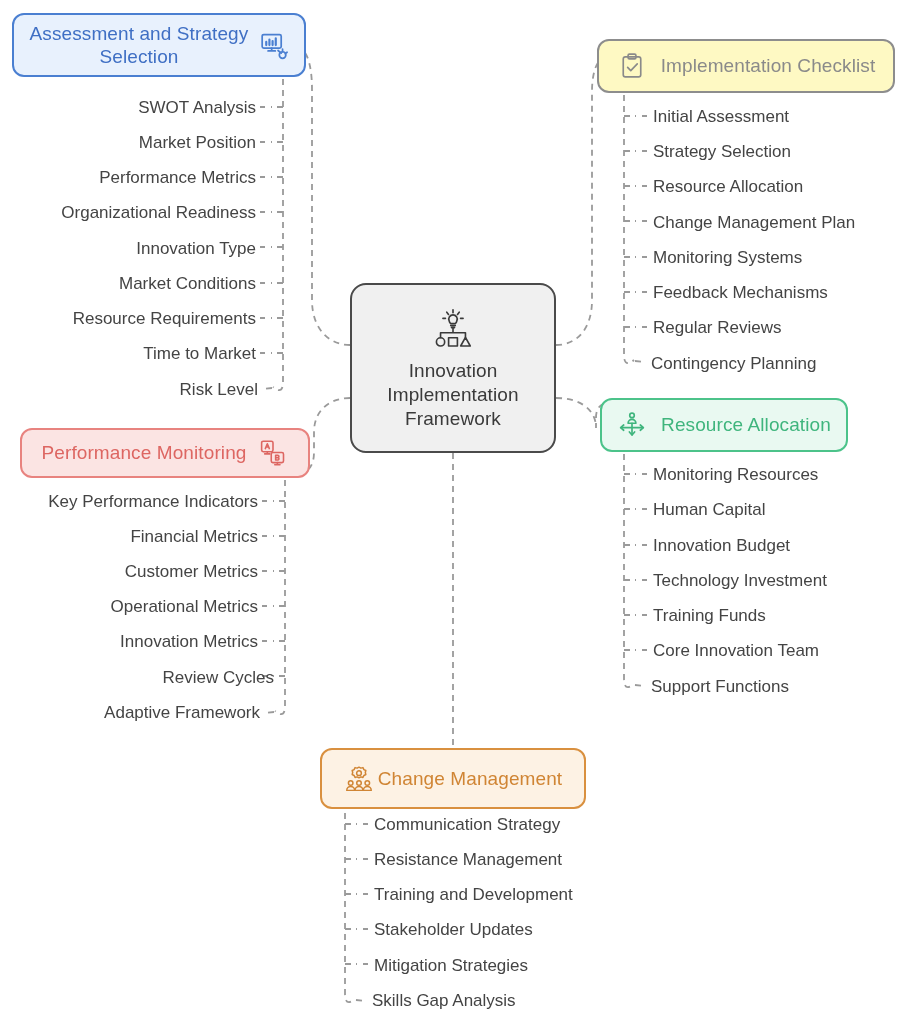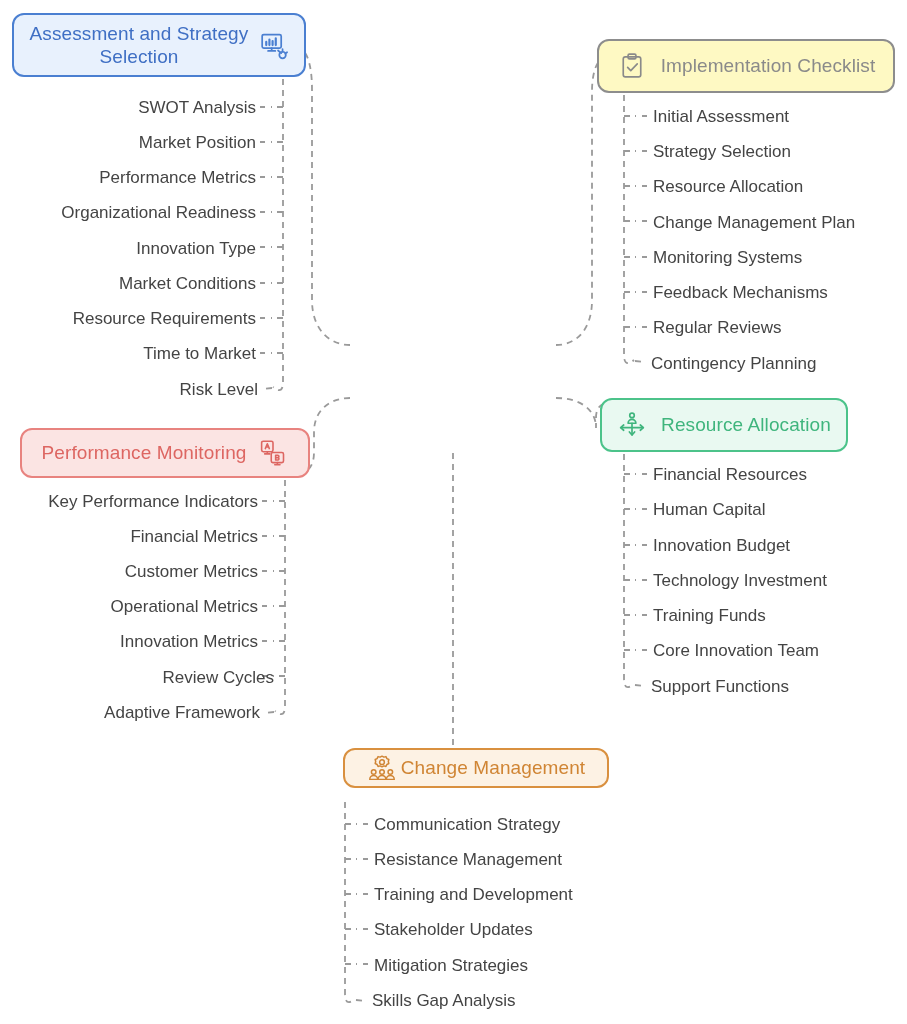--- a/index.html
+++ b/index.html
@@ -87,24 +87,23 @@
   #node-resource .label { color: #3fb57d; }
 
   #node-performance {
     left: 20px; top: 428px; width: 290px; height: 50px;
     border-color: #e8837f; background: #fbe4e3;
     gap: 12px;
   }
   #node-performance .label { color: #dd6662; }
 
   #node-change {
-    left: 320px; top: 748px; width: 266px; height: 40px;
+    left: 320px; top: 748px; width: 266px; height: 61px;
     border-color: #d9903f; background: #fdf2e4;
     gap: 4px;
-    margin-left: 23px;
   }
   #node-change .label { color: #d08534; }
 
   
   .leaf {
     position: absolute;
     font-size: 17px;
     color: #444444;
     white-space: nowrap;
     z-index: 2;
@@ -178,20 +177,36 @@
 
       <path d="M 345,824 L 357,824 M 363,824 L 368,824"></path>
       <path d="M 345,859 L 357,859 M 363,859 L 368,859"></path>
       <path d="M 345,894 L 357,894 M 363,894 L 368,894"></path>
       <path d="M 345,929 L 357,929 M 363,929 L 368,929"></path>
       <path d="M 345,964 L 357,964 M 363,964 L 368,964"></path>
       <path d="M 356,1000 L 366,1001"></path>
     </g>
   </svg>
 
+  <div class="node" id="center-node">
+    <span class="nicon">
+      <svg width="46" height="46" viewBox="0 0 48 48" fill="none" stroke="#3a3a3a" stroke-width="1.7" stroke-linecap="round" stroke-linejoin="round">
+        <path d="M24 5 v3 M17.5 7.5 l1.8 2.4 M30.5 7.5 l-1.8 2.4 M13.5 14 h2.6 M34.5 14 h-2.6"></path>
+        <path d="M20 16.5 a4.4 4.4 0 1 1 8 0 a5 5 0 0 1 -1.6 3 h-4.8 a5 5 0 0 1 -1.6 -3 z"></path>
+        <path d="M21.6 21.5 h4.8 M22.4 23.6 h3.2"></path>
+        <path d="M24 24 v5 M11 34 v-5 h26 v5"></path>
+        <circle cx="11" cy="38.5" r="4.3"></circle>
+        <rect x="19.4" y="34.2" width="9.2" height="8.6"></rect>
+        <path d="M37 33.8 l5 9 h-10 z"></path>
+      </svg>
+    </span>
+    <span class="label">Innovation
+Implementation
+Framework</span>
+  </div>
 
   <div class="node" id="node-assessment">
     <span class="label">Assessment and Strategy
 Selection</span>
     <span class="nicon">
       <svg width="29" height="29" viewBox="0 0 32 32" fill="none" stroke="#4a7fd1" stroke-width="1.9" stroke-linecap="round" stroke-linejoin="round">
         <rect x="3.5" y="4" width="21" height="15" rx="1.8"></rect>
         <path d="M10 22 h8 M14 19 v3"></path>
         <path d="M8 15.5 v-3.5 M11.5 15.5 v-6 M15 15.5 v-4.5 M18.5 15.5 v-7.5" stroke-width="2.4"></path>
         <path d="M21 21.5 l3.5 3"></path>
@@ -269,21 +284,21 @@
 
   <div class="leaf right" style="left:653px; top:108px;">Initial Assessment</div>
   <div class="leaf right" style="left:653px; top:143px;">Strategy Selection</div>
   <div class="leaf right" style="left:653px; top:178px;">Resource Allocation</div>
   <div class="leaf right" style="left:653px; top:214px;">Change Management Plan</div>
   <div class="leaf right" style="left:653px; top:249px;">Monitoring Systems</div>
   <div class="leaf right" style="left:653px; top:284px;">Feedback Mechanisms</div>
   <div class="leaf right" style="left:653px; top:319px;">Regular Reviews</div>
   <div class="leaf right" style="left:651px; top:355px;">Contingency Planning</div>
 
-  <div class="leaf right" style="left:653px; top:466px;">Financial Resources</div>
+  <div class="leaf right" style="left:653px; top:466px;">Monitoring Resources</div>
   <div class="leaf right" style="left:653px; top:501px;">Human Capital</div>
   <div class="leaf right" style="left:653px; top:537px;">Innovation Budget</div>
   <div class="leaf right" style="left:653px; top:572px;">Technology Investment</div>
   <div class="leaf right" style="left:653px; top:607px;">Training Funds</div>
   <div class="leaf right" style="left:653px; top:642px;">Core Innovation Team</div>
   <div class="leaf right" style="left:651px; top:678px;">Support Functions</div>
 
   <div class="leaf left" style="left:258px; top:493px;">Key Performance Indicators</div>
   <div class="leaf left" style="left:258px; top:528px;">Financial Metrics</div>
   <div class="leaf left" style="left:258px; top:563px;">Customer Metrics</div>

